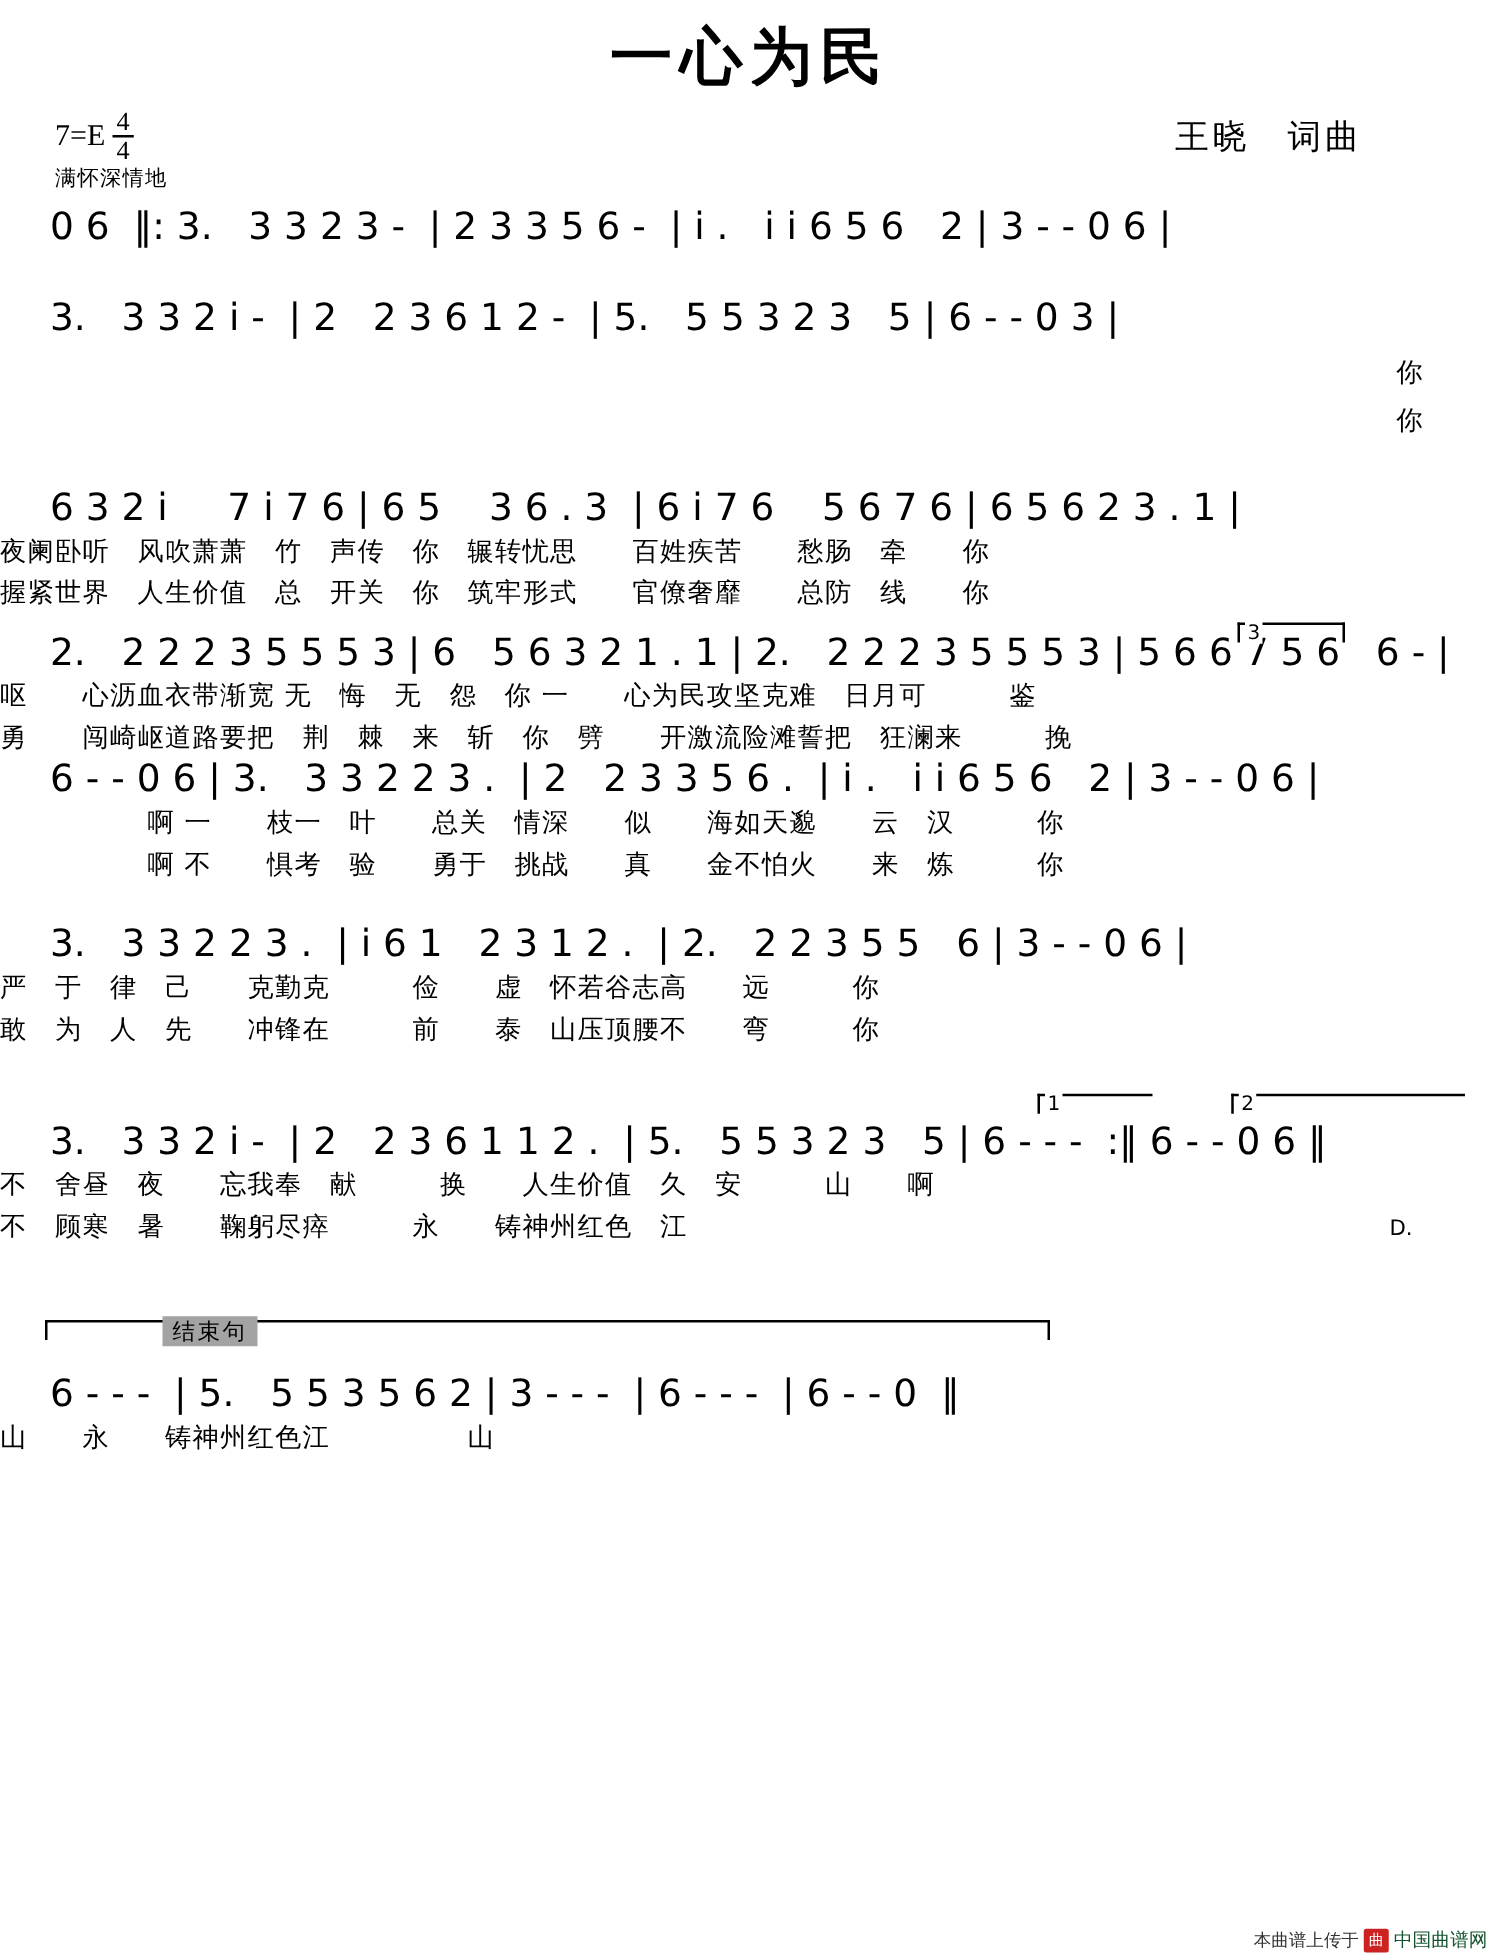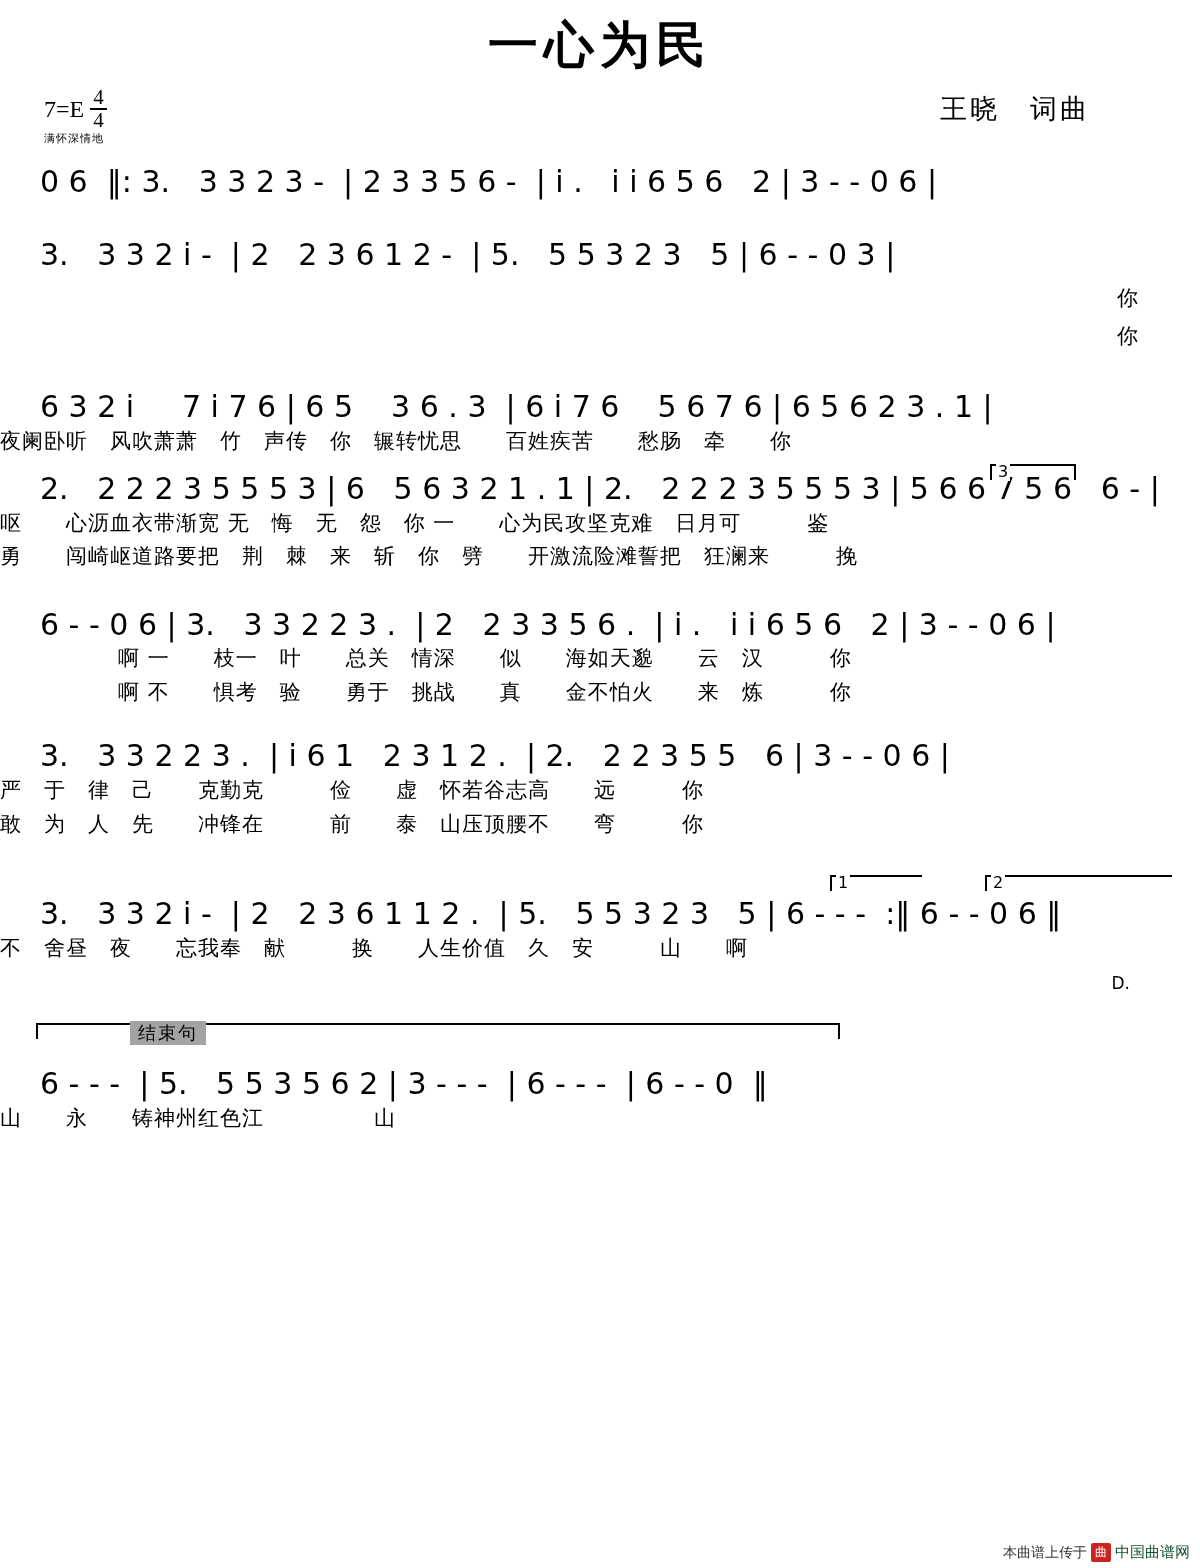--- a/index.html
+++ b/index.html
@@ -41,21 +41,21 @@
   .composer{
     position:absolute;
     right:110px; top:12px;
     font-size:27px;
     font-family:"DejaVu Serif", serif;
     letter-spacing:3px;
   }
   .expression{
     position:absolute;
     left:44px; top:52px;
-    font-size:11px;
+    font-size:17px;
     font-family:"DejaVu Serif", serif;
     letter-spacing:1px;
   }
 
   .system{position:relative;margin:0 0 0 0;}
   .noteline{
     font-size:30px;
     font-family:"DejaVu Sans", sans-serif;
     letter-spacing:0px;
     white-space:pre;
@@ -142,52 +142,54 @@
 
   <div class="system" style="margin-top:38px;">
     <div class="noteline">3.   3 3 2 i -  | 2   2 3 6 1 2 -  | 5.   5 5 3 2 3   5 | 6 - - 0 3 |</div>
     <div class="small-right" style="margin-top:12px;">你</div>
     <div class="small-right" style="margin-top:10px;">你</div>
   </div>
 
   <div class="system" style="margin-top:40px;">
     <div class="noteline">6 3 2 i     7 i 7 6 | 6 5    3 6 . 3  | 6 i 7 6    5 6 7 6 | 6 5 6 2 3 . 1 |</div>
     <div class="lyric">夜阑卧听　风吹萧萧　竹　声传　你　辗转忧思　　百姓疾苦　　愁肠　牵　　你</div>
+    <div class="lyric">握紧世界　人生价值　总　开关　你　筑牢形式　　官僚奢靡　　总防　线　　你</div>
   </div>
 
   <div class="system" style="margin-top:14px;">
     <div class="bracket" style="left:990px;top:-8px;width:82px;">
       <span>3</span>
     </div>
     <div class="noteline">2.   2 2 2 3 5 5 5 3 | 6   5 6 3 2 1 . 1 | 2.   2 2 2 3 5 5 5 3 | 5 6 6 7 5 6   6 - |</div>
     <div class="lyric">呕　　心沥血衣带渐宽 无　悔　无　怨　你 一　　心为民攻坚克难　日月可　　　鉴</div>
     <div class="lyric">勇　　闯崎岖道路要把　荆　棘　来　斩　你　劈　　开激流险滩誓把　狂澜来　　　挽</div>
   </div>
 
-  <div class="system" style="margin-top:34px;">
+  <div class="system" style="">
     <div class="noteline">6 - - 0 6 | 3.   3 3 2 2 3 .  | 2   2 3 3 5 6 .  | i .   i i 6 5 6   2 | 3 - - 0 6 |</div>
     <div class="lyric indent">啊 一　　枝一　叶　　总关　情深　　似　　海如天邈　　云　汉　　　你</div>
     <div class="lyric indent">啊 不　　惧考　验　　勇于　挑战　　真　　金不怕火　　来　炼　　　你</div>
   </div>
 
   <div class="system" style="margin-top:30px;">
     <div class="noteline">3.   3 3 2 2 3 .  | i 6 1   2 3 1 2 .  | 2.   2 2 3 5 5   6 | 3 - - 0 6 |</div>
     <div class="lyric">严　于　律　己　　克勤克　　　俭　　虚　怀若谷志高　　远　　　你</div>
     <div class="lyric">敢　为　人　先　　冲锋在　　　前　　泰　山压顶腰不　　弯　　　你</div>
   </div>
 
   <div class="system" style="margin-top:56px;">
     <div class="bracket" style="left:830px;top:-22px;width:90px;border-right:none;">
       <span>1</span>
     </div>
     <div class="bracket" style="left:985px;top:-22px;width:185px;border-right:none;">
       <span>2</span>
     </div>
     <div class="noteline">3.   3 3 2 i -  | 2   2 3 6 1 1 2 .  | 5.   5 5 3 2 3   5 | 6 - - -  :‖ 6 - - 0 6 ‖</div>
     <div class="lyric">不　舍昼　夜　　忘我奉　献　　　换　　人生价值　久　安　　　山　　啊</div>
+    <div class="lyric">不　顾寒　暑　　鞠躬尽瘁　　　永　　铸神州红色　江</div>
     <div class="dcal" style="top:76px;">D.</div>
   </div>
 
   <div class="system" style="margin-top:60px;">
     <div class="bracket" style="left:36px;top:-2px;width:800px;"></div>
     <div class="endlabel" style="margin-left:-470px;margin-top:-12px;position:relative;z-index:2;background:#a3a3a3;display:inline-block;padding:0 8px;left:50%;">结束句</div>
     <div class="noteline" style="margin-top:22px;">6 - - -  | 5.   5 5 3 5 6 2 | 3 - - -  | 6 - - -  | 6 - - 0  ‖</div>
     <div class="lyric">山　　永　　铸神州红色江　　　　　山</div>
   </div>
 

